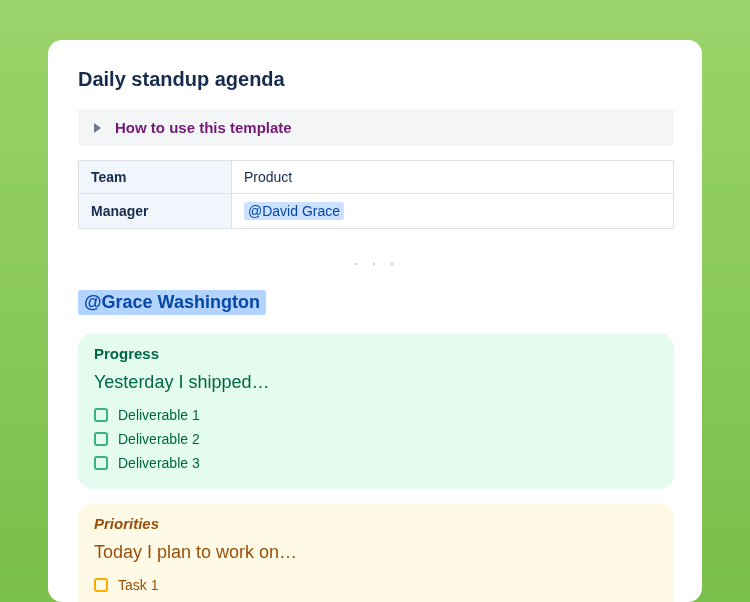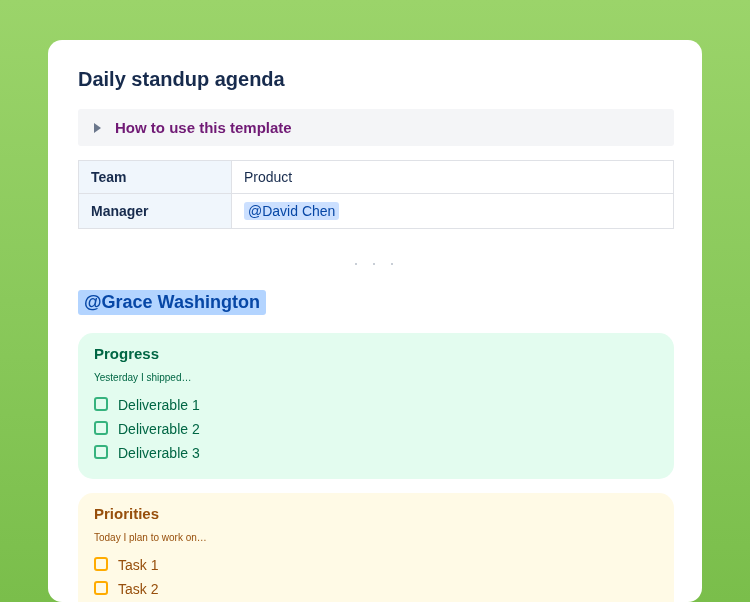--- a/index.html
+++ b/index.html
@@ -108,36 +108,38 @@
     .panel-title {
       font-size: 15px;
       font-weight: 700;
       margin-bottom: 10px;
     }
     .panel-progress .panel-title {
       color: #006644;
     }
     .panel-priorities .panel-title {
       color: #974f0c;
+      font-style: italic;
     }
     .panel-subtitle {
-      font-size: 10px;
+      font-size: 18px;
       margin-bottom: 10px;
     }
     .panel-progress .panel-subtitle {
       color: #006644;
     }
     .panel-priorities .panel-subtitle {
       color: #974f0c;
     }
     .checklist {
       list-style: none;
     }
     .checklist li {
       display: flex;
+      align-items: center;
       gap: 10px;
       padding: 4px 0;
     }
     .checkbox {
       width: 14px;
       height: 14px;
       border: 2px solid;
       border-radius: 3px;
       flex-shrink: 0;
     }
@@ -170,21 +172,21 @@
 
   <table class="info-table">
     <tbody>
         <tr>
       <td>Team</td>
       <td>Product</td>
     </tr>
     <tr>
       <td>Manager</td>
       <td>
-        <span class="mention">@David Chen</span>
+        <span class="mention">@David Grace</span>
       </td>
     </tr>
   </tbody>
     </table>
 
   <div class="dots">.  .  .</div>
 
   <span class="mention-large">@Grace Washington</span>
 
   <div class="panel panel-progress">

